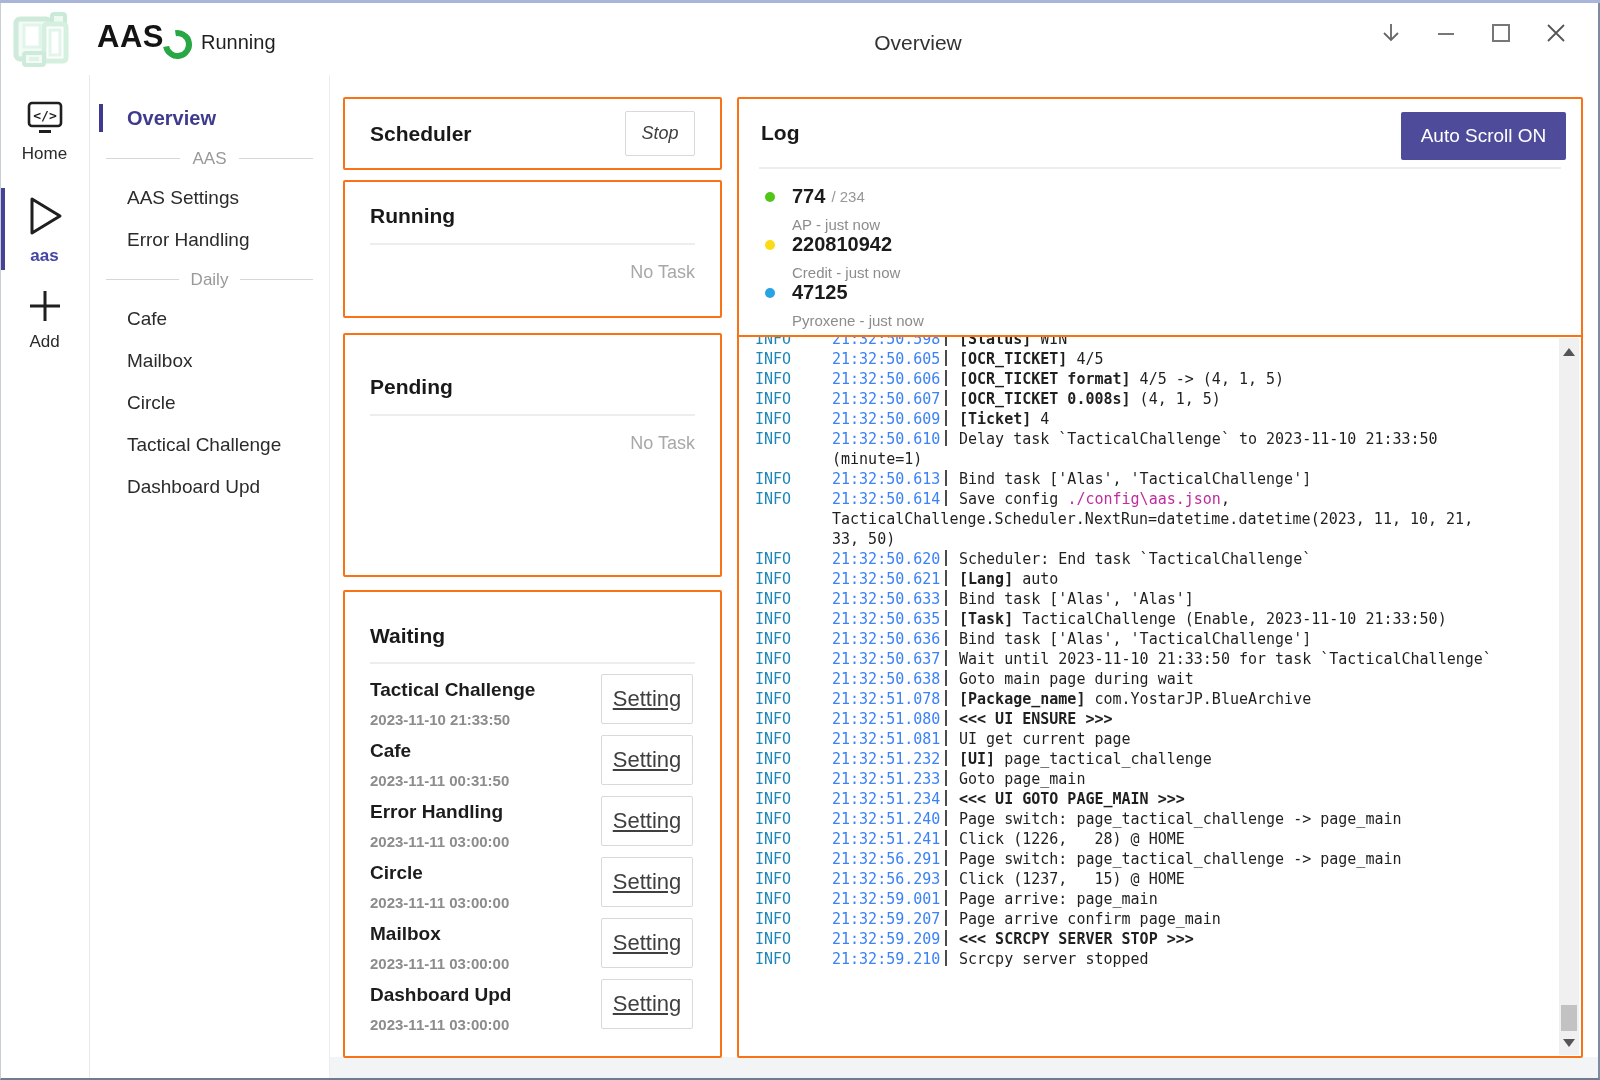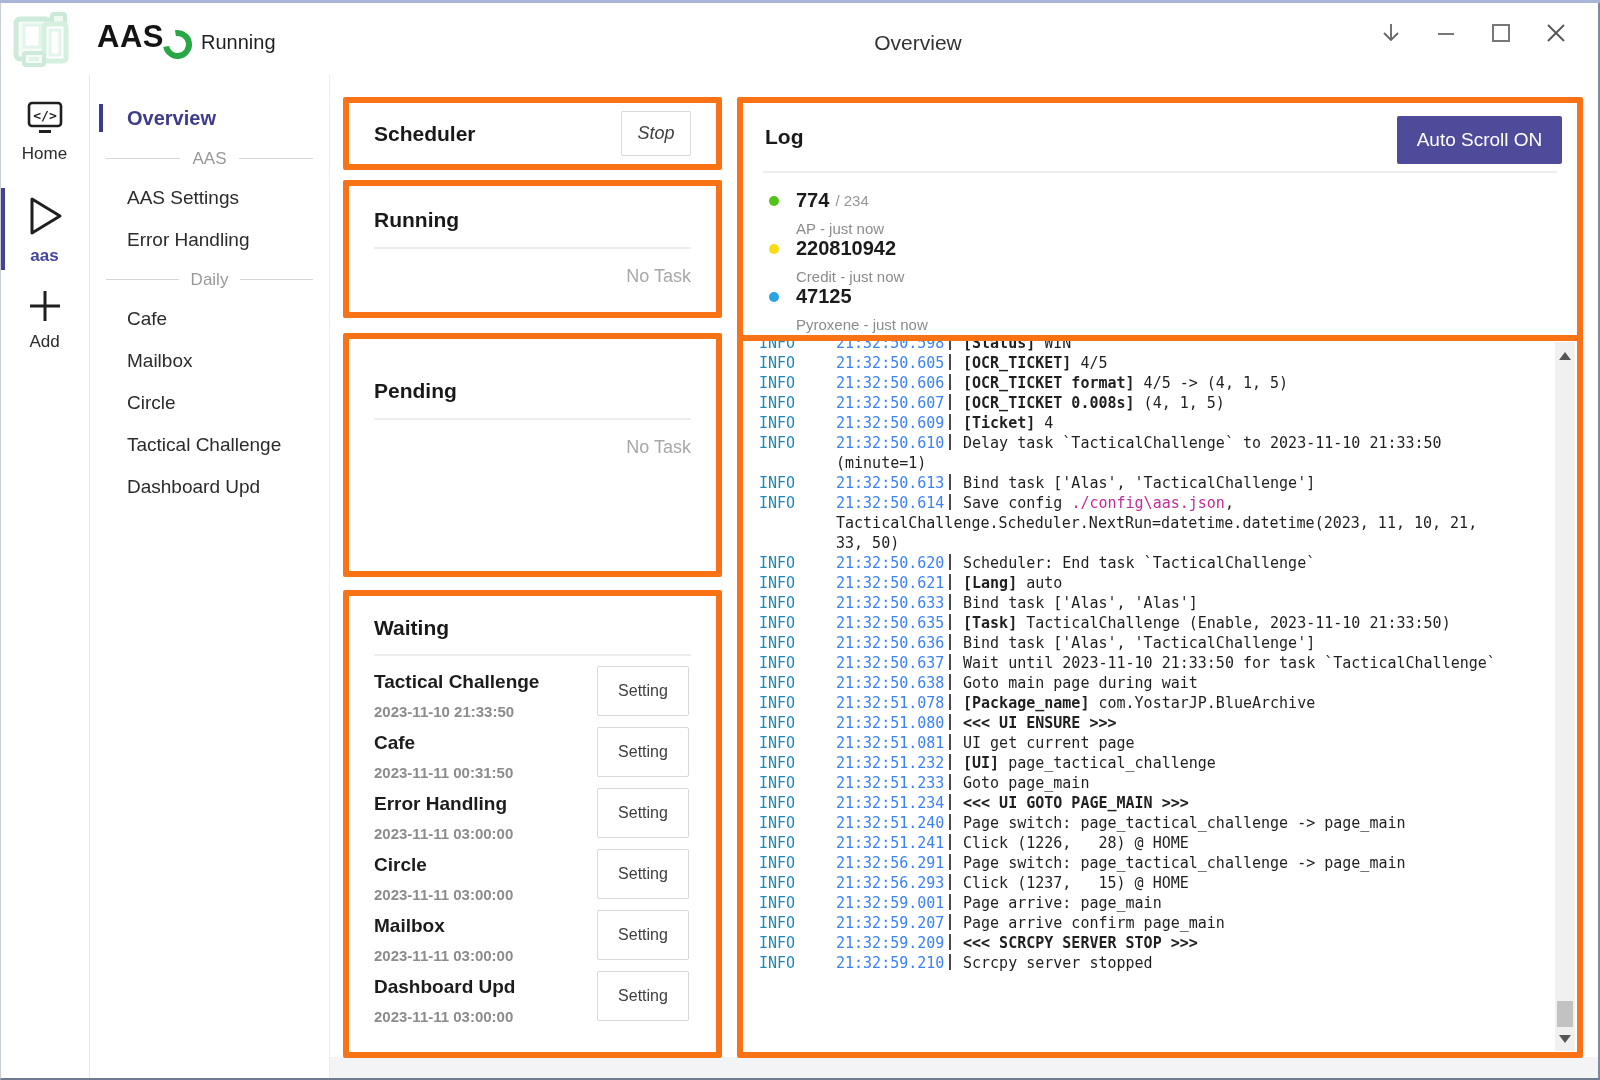--- a/index.html
+++ b/index.html
@@ -34,40 +34,40 @@
   .nav-selected{position:relative;height:44px;line-height:44px;padding-left:37px;font-size:20px;font-weight:bold;color:#3e3b8f;}
   .nav-selected::before{content:"";position:absolute;left:9px;top:8px;height:28px;width:4px;background:#3e3b8f;}
   .nav-divider{height:37px;display:flex;align-items:center;padding:0 16px;}
   .nav-divider-line{flex:1;height:1px;background:#d6d6d6;}
   .nav-divider-label{margin:0 12px;color:#999;font-size:17px;}
   .nav-item{height:42px;line-height:42px;padding-left:37px;font-size:19px;color:#2b2b2b;cursor:default;}
 
   
   .content{position:absolute;left:330px;top:75px;right:0;bottom:0;background:#fff;}
   .hscroll-strip{position:absolute;left:0;right:2px;bottom:2px;height:21px;background:#f3f4f6;}
-  .card{position:absolute;background:#fff;border:6px solid #f97316;border-radius:2px;box-sizing:border-box;}
+  .card{position:absolute;background:#fff;border:2px solid #f97316;border-radius:2px;box-sizing:border-box;}
   .card-title{font-size:21px;font-weight:bold;color:#191919;}
   .divider{height:2px;background:#ecedef;}
   .btn{background:#fff;border:1px solid #d9d9d9;border-radius:2px;color:#3f3f3f;
     font-family:"Liberation Sans",sans-serif;cursor:default;}
 
   .card-scheduler{left:13px;top:22px;width:379px;height:73px;display:flex;align-items:center;padding:0 25px;}
   .stop-btn{margin-left:auto;width:70px;height:45px;font-size:18px;font-style:italic;}
 
   .card-running{left:13px;top:105px;width:379px;height:138px;padding:22px 25px 0;}
   .card-pending{left:13px;top:258px;width:379px;height:244px;padding:40px 25px 0;}
   .card-running .divider,.card-pending .divider{margin-top:15px;}
   .no-task{text-align:right;color:#a8a8a8;font-size:18px;margin-top:17px;}
 
-  .card-waiting{left:13px;top:515px;width:379px;height:468px;padding:20px 25px 0;}
+  .card-waiting{left:13px;top:515px;width:379px;height:468px;padding:32px 25px 0;}
   .card-waiting .divider{margin-top:14px;margin-bottom:4px;}
   .wait-row{position:relative;height:61px;padding-top:11px;box-sizing:border-box;}
   .wait-name{font-size:19px;font-weight:bold;color:#1c1c1c;}
   .wait-date{font-size:15px;font-weight:bold;color:#8c8c8c;margin-top:10px;}
-  .setting-btn{position:absolute;right:2px;top:50%;transform:translateY(-50%);width:92px;height:50px;font-size:16px;}
+  .setting-btn{position:absolute;right:2px;top:50%;transform:translateY(-50%);width:92px;height:50px;font-size:22px;text-decoration:underline;}
 
   .card-loghead{left:407px;top:22px;width:846px;height:276px;}
   .card-loghead .card-title{position:absolute;left:22px;top:22px;}
   .autoscroll-btn{position:absolute;right:15px;top:13px;width:165px;height:48px;background:#4f4b9b;
     border:none;border-radius:2px;color:#fff;font-size:19px;font-family:"Liberation Sans",sans-serif;cursor:default;}
   .card-loghead .divider{position:absolute;top:68px;left:20px;right:20px;}
   .stats{position:absolute;left:26px;top:86px;display:flex;flex-direction:column;}
   .stat{width:197px;}
   .stat-row{display:flex;align-items:center;}
   .dot{width:10px;height:10px;border-radius:50%;flex:0 0 10px;}

